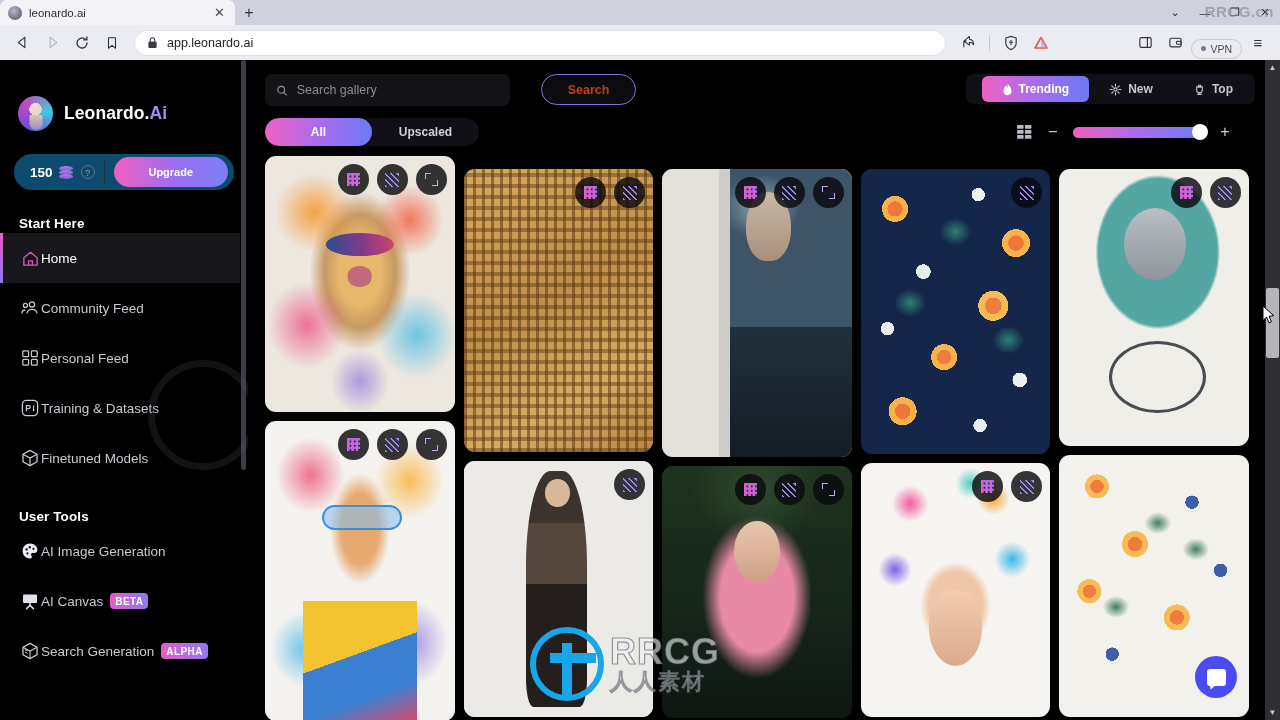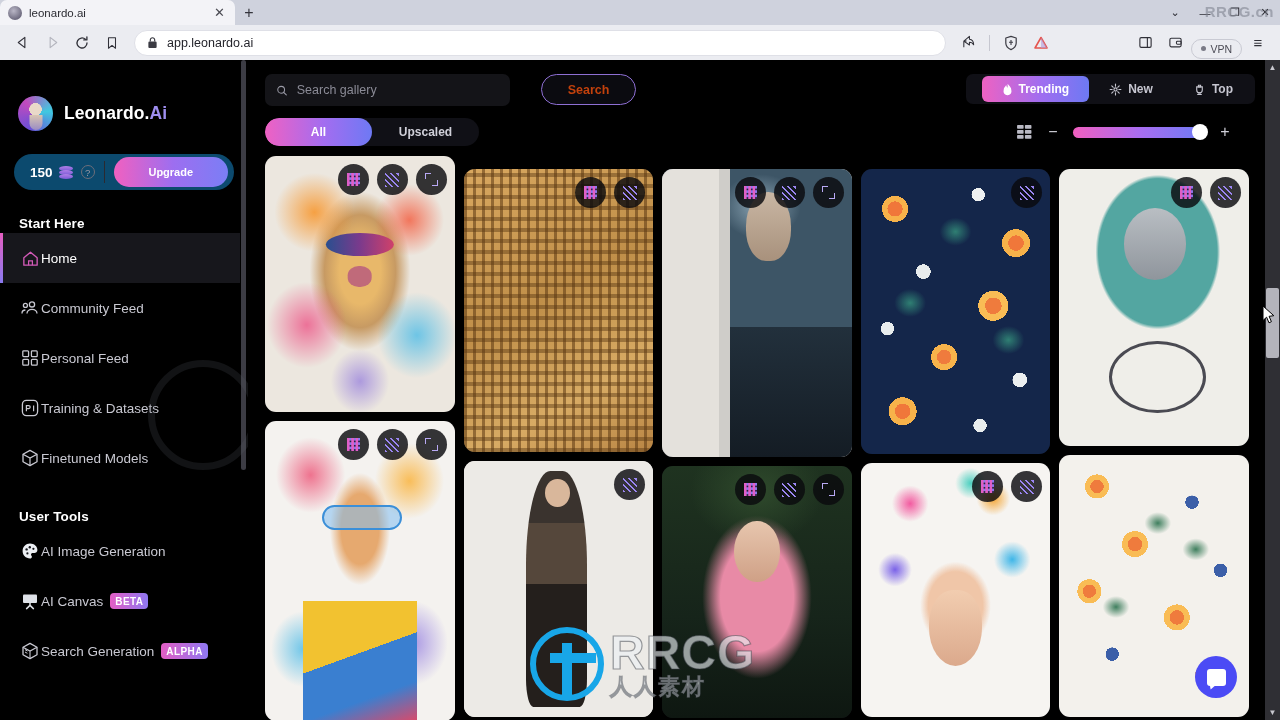--- a/index.html
+++ b/index.html
@@ -445,21 +445,21 @@
   .wm-mark::before {
     content:""; position:absolute; left:50%; top:10px; transform:translateX(-50%);
     width: 10px; height: 52px; background: #18a6e8;
   }
   .wm-mark::after {
     content:""; position:absolute; left:14px; top:20px; width:46px; height:10px;
     background: #18a6e8;
   }
   .wm-txt { display: flex; flex-direction: column; }
   .wm-rrcg {
-    font-size: 48px; font-weight: 700; letter-spacing: 1px;
+    font-size: 36px; font-weight: 700; letter-spacing: 1px;
     color: rgba(236,240,244,.62); line-height: .95;
     -webkit-text-stroke: 1.2px rgba(60,64,72,.5);
   }
   .wm-cn {
     font-size: 22px; font-weight: 700; color: rgba(236,240,244,.62);
     letter-spacing: 2px; line-height: 1.05;
     -webkit-text-stroke: 1px rgba(60,64,72,.5);
   }
 
   

